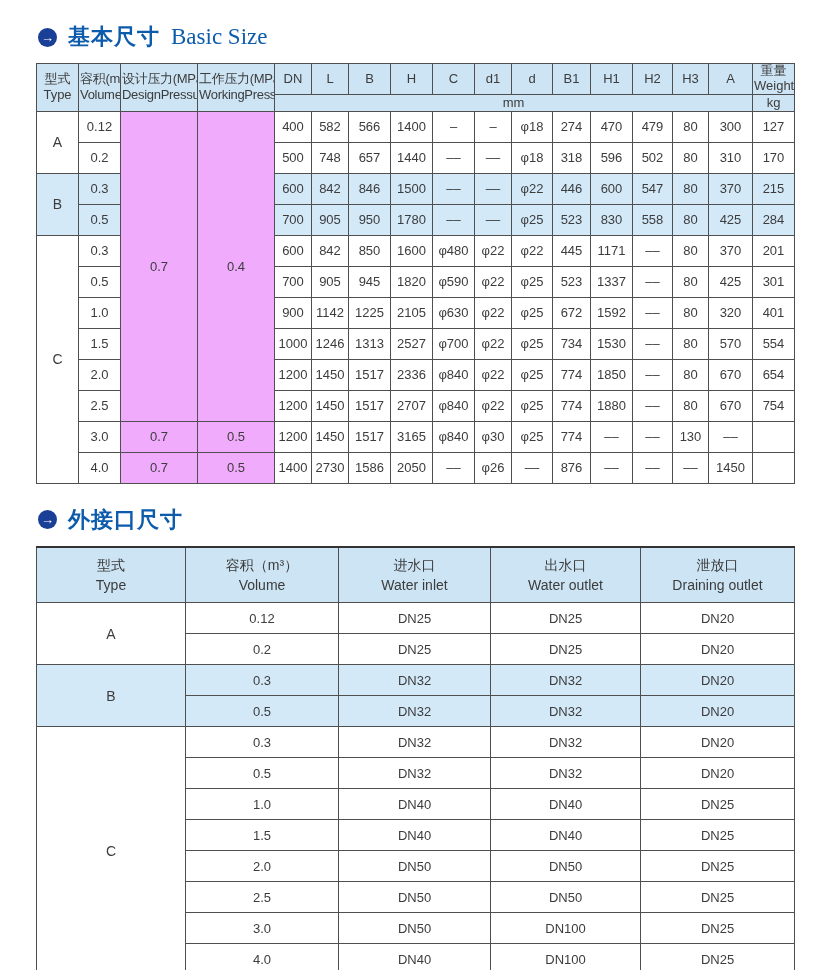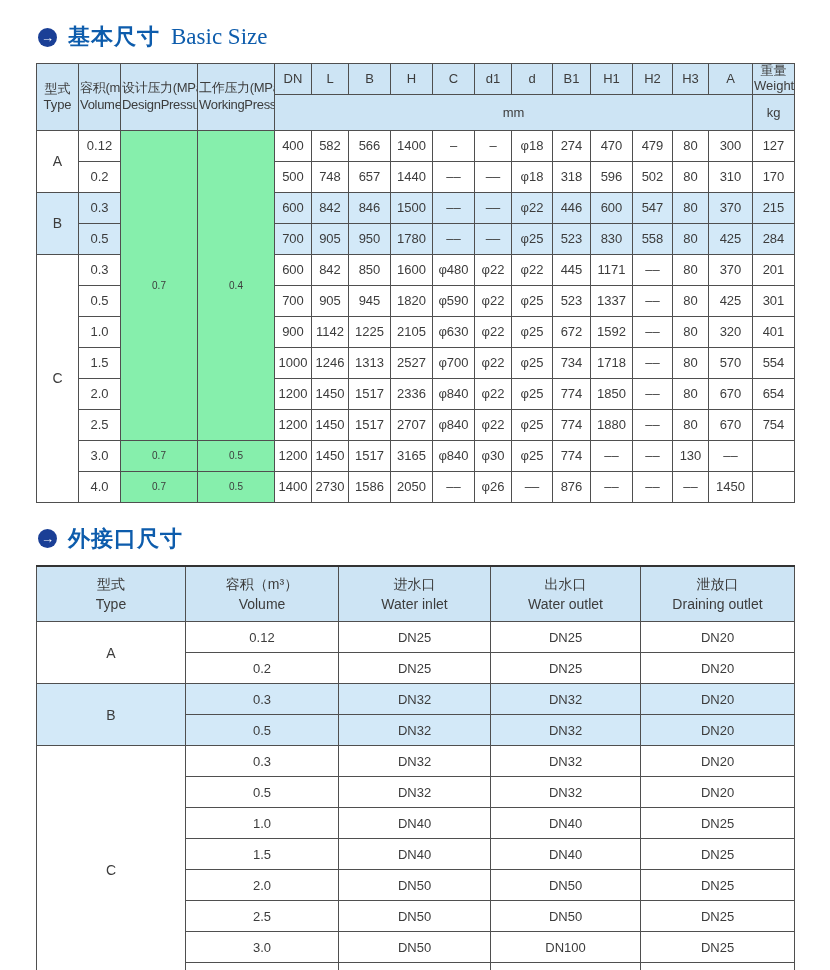--- a/index.html
+++ b/index.html
@@ -26,27 +26,27 @@
   .title-zh{font-size:22px;font-weight:bold;color:var(--title-blue);letter-spacing:1px;text-align:right;}
   .title-en{font-size:23px;font-weight:normal;color:var(--title-blue);font-family:"Liberation Serif", serif;}
 
   table{border-collapse:collapse;width:758px;table-layout:fixed;border-radius:19px;}
   th,td{border:1px solid var(--border-col);text-align:center;vertical-align:middle;
         padding:0 1px;overflow:hidden;white-space:nowrap;}
   thead th{background:var(--header-bg);font-weight:normal;}
 
   
   .t1 thead tr.dims-row th{height:29px;font-size:13px;}
-  .t1 thead tr.unit-row th{height:36px;font-size:13px;}
+  .t1 thead tr.unit-row th{height:17px;font-size:13px;}
   .t1 thead th.two-line{font-size:11px;line-height:1.25;}
   .t1 thead th.cond{font-size:10.5px;letter-spacing:-0.3px;line-height:1.3;}
   .t1 thead th.weight-h{font-size:10px;line-height:1.15;}
   .t1 tbody td{height:31px;font-size:13px;}
   .t1 tbody td.type-col{font-size:14px;}
-  .t1 tbody td.pressure-col{background:#86efac;font-size:10px;}
+  .t1 tbody td.pressure-col{background:#f0abfc;font-size:13px;}
   tr.hl > td{background:var(--highlight-bg);}
 
   
   .t2{border-top:2px solid #333;border-bottom:2px solid #333;}
   .t2 thead th{height:56px;font-size:14px;line-height:1.45;}
   .t2 tbody td{height:31px;font-size:13px;}
   .t2 tbody td.type-col{font-size:14px;}
   .sec2{margin-top:21px;}
 </style>
 </head>
@@ -241,21 +241,21 @@
         <tr>
           <td>1.5</td>
           <td>1000</td>
           <td>1246</td>
           <td>1313</td>
           <td>2527</td>
           <td>φ700</td>
           <td>φ22</td>
           <td>φ25</td>
           <td>734</td>
-          <td>1718</td>
+          <td>1530</td>
           <td>––</td>
           <td>80</td>
           <td>570</td>
           <td>554</td>
         </tr>
         <tr>
           <td>2.0</td>
           <td>1200</td>
           <td>1450</td>
           <td>1517</td>

